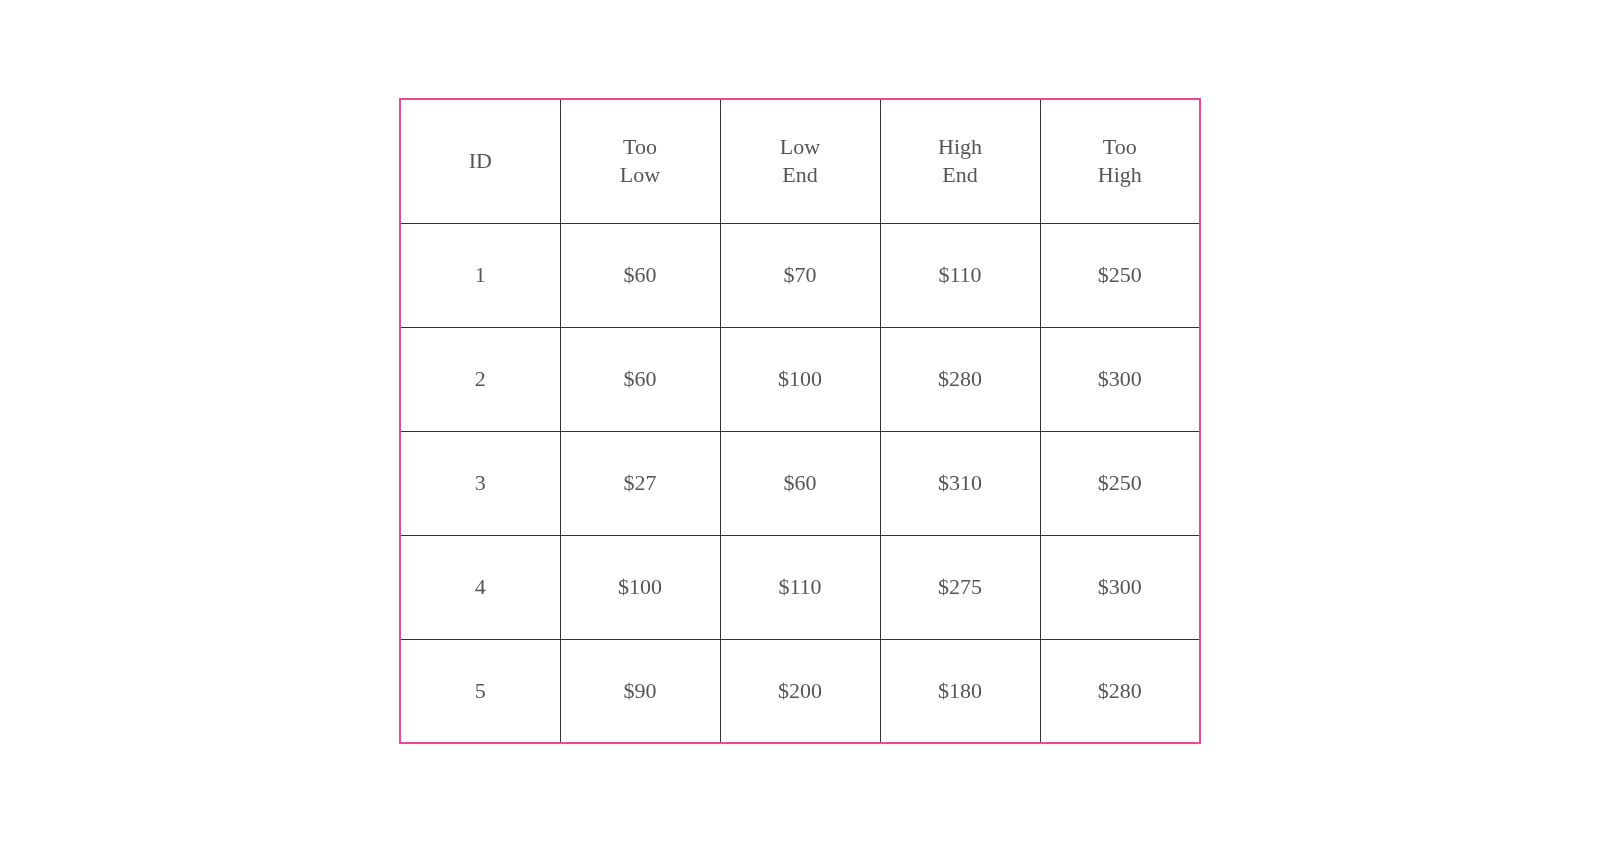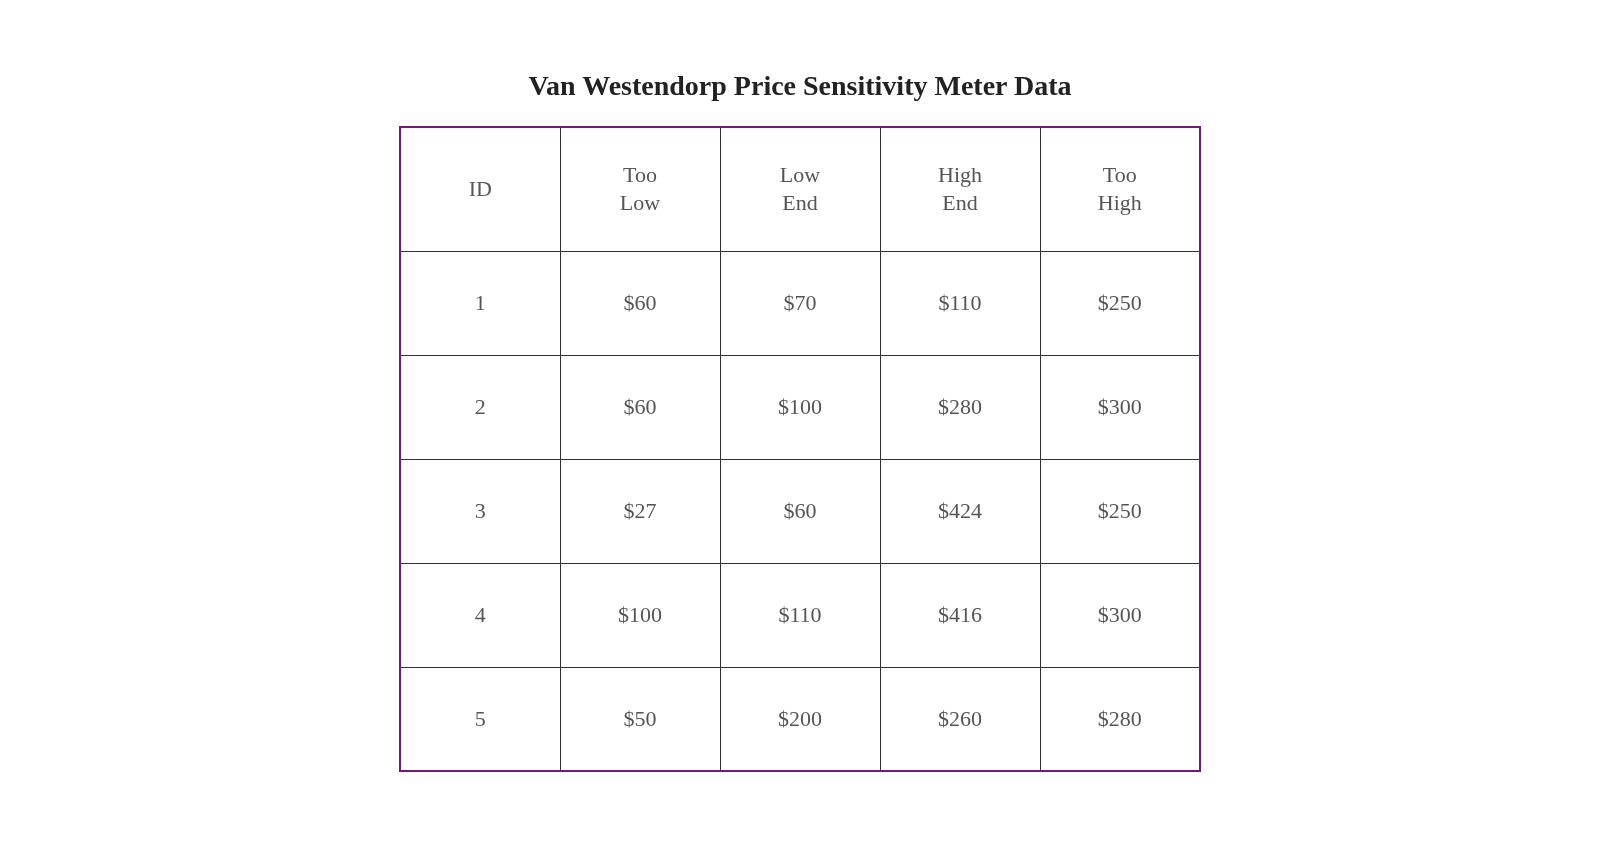--- a/index.html
+++ b/index.html
@@ -27,21 +27,21 @@
 
     .page-title {
       font-size: 28px;
       font-weight: bold;
       color: #222222;
       text-align: center;
     }
 
     .data-table {
       border-collapse: collapse;
-      border: 2px solid #701a75;
+      border: 2px solid #ec4899;
     }
 
     .data-table th,
     .data-table td {
       border: 1.5px solid #333333;
       text-align: center;
       vertical-align: middle;
       color: #555555;
       font-size: 22px;
     }
@@ -61,21 +61,20 @@
     }
 
     .col-id {
       width: 160px;
     }
   </style>
 </head>
 <body>
 
 <div class="page-container">
-  <h1 class="page-title">Van Westendorp Price Sensitivity Meter Data</h1>
 
   <table class="data-table">
     <thead>
       <tr>
         <th class="col-id">
           <span>ID</span>
         </th>
         <th>
           <span>Too</span><br>
           <span>Low</span>
@@ -106,32 +105,32 @@
           <td>2</td>
           <td>$60</td>
           <td>$100</td>
           <td>$280</td>
           <td>$300</td>
         </tr>
         <tr>
           <td>3</td>
           <td>$27</td>
           <td>$60</td>
-          <td>$424</td>
+          <td>$310</td>
           <td>$250</td>
         </tr>
         <tr>
           <td>4</td>
           <td>$100</td>
           <td>$110</td>
-          <td>$416</td>
+          <td>$275</td>
           <td>$300</td>
         </tr>
         <tr>
           <td>5</td>
-          <td>$50</td>
+          <td>$90</td>
           <td>$200</td>
-          <td>$260</td>
+          <td>$180</td>
           <td>$280</td>
         </tr>
       </tbody>
   </table>
 </div>
 
 </body></html>

